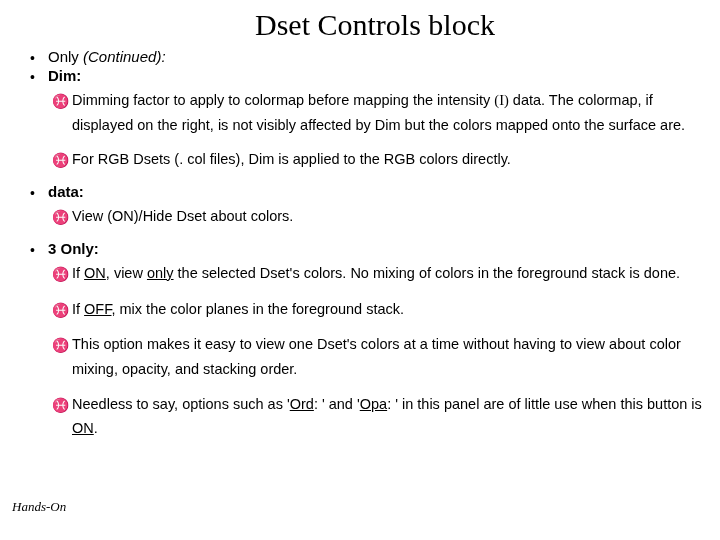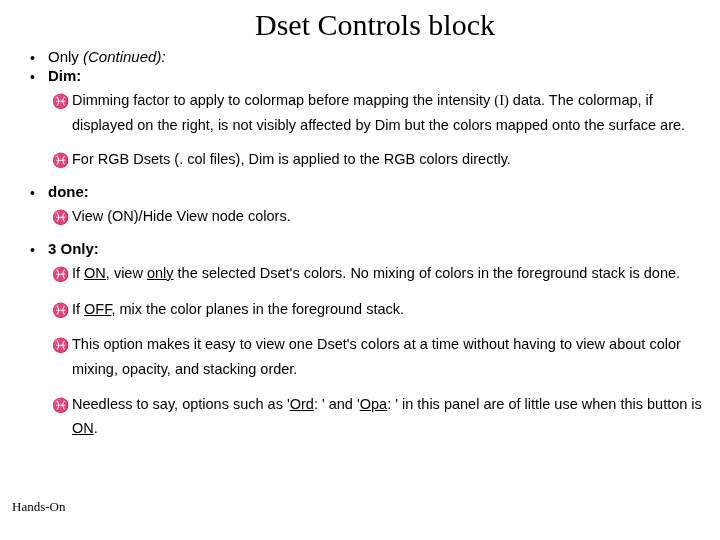--- a/index.html
+++ b/index.html
@@ -68,20 +68,21 @@
     flex: 1;
   }
   .u { text-decoration: underline; }
   .roman { font-family: "Times New Roman", Times, serif; }
   .footer-left {
     position: absolute;
     left: 12px;
     bottom: 25px;
     font-family: "Times New Roman", Times, serif;
     font-size: 13px;
+    font-style: italic;
   }
   .footer-right {
     position: absolute;
     right: 18px;
     bottom: 6px;
     font-size: 11px;
     color: #dcdcdc;
     letter-spacing: 0.2px;
   }
   .page-num {
@@ -115,26 +116,26 @@
       <span class="txt2"> Dimming factor to apply to colormap before mapping the intensity <span class="roman">(I)</span> data. The colormap, if displayed on the right, is not visibly affected by Dim but the colors mapped onto the surface are.</span>
     </div>
     <div class="b2">
       <span class="pisces">♓</span>
       <span class="txt2">For RGB Dsets (. col files), Dim is applied to the RGB colors directly.</span>
     </div>
   </div>
 
   <div class="b1 tight">
     <span class="dot">•</span>
-    <span class="txt1"><b>done:</b></span>
+    <span class="txt1"><b>data:</b></span>
   </div>
   <div class="sub">
     <div class="b2">
       <span class="pisces">♓</span>
-      <span class="txt2">View (ON)/Hide View node colors.</span>
+      <span class="txt2">View (ON)/Hide Dset about colors.</span>
     </div>
   </div>
 
   <div class="b1 tight">
     <span class="dot">•</span>
     <span class="txt1"><b>3 Only:</b></span>
   </div>
   <div class="sub">
     <div class="b2">
       <span class="pisces">♓</span>

